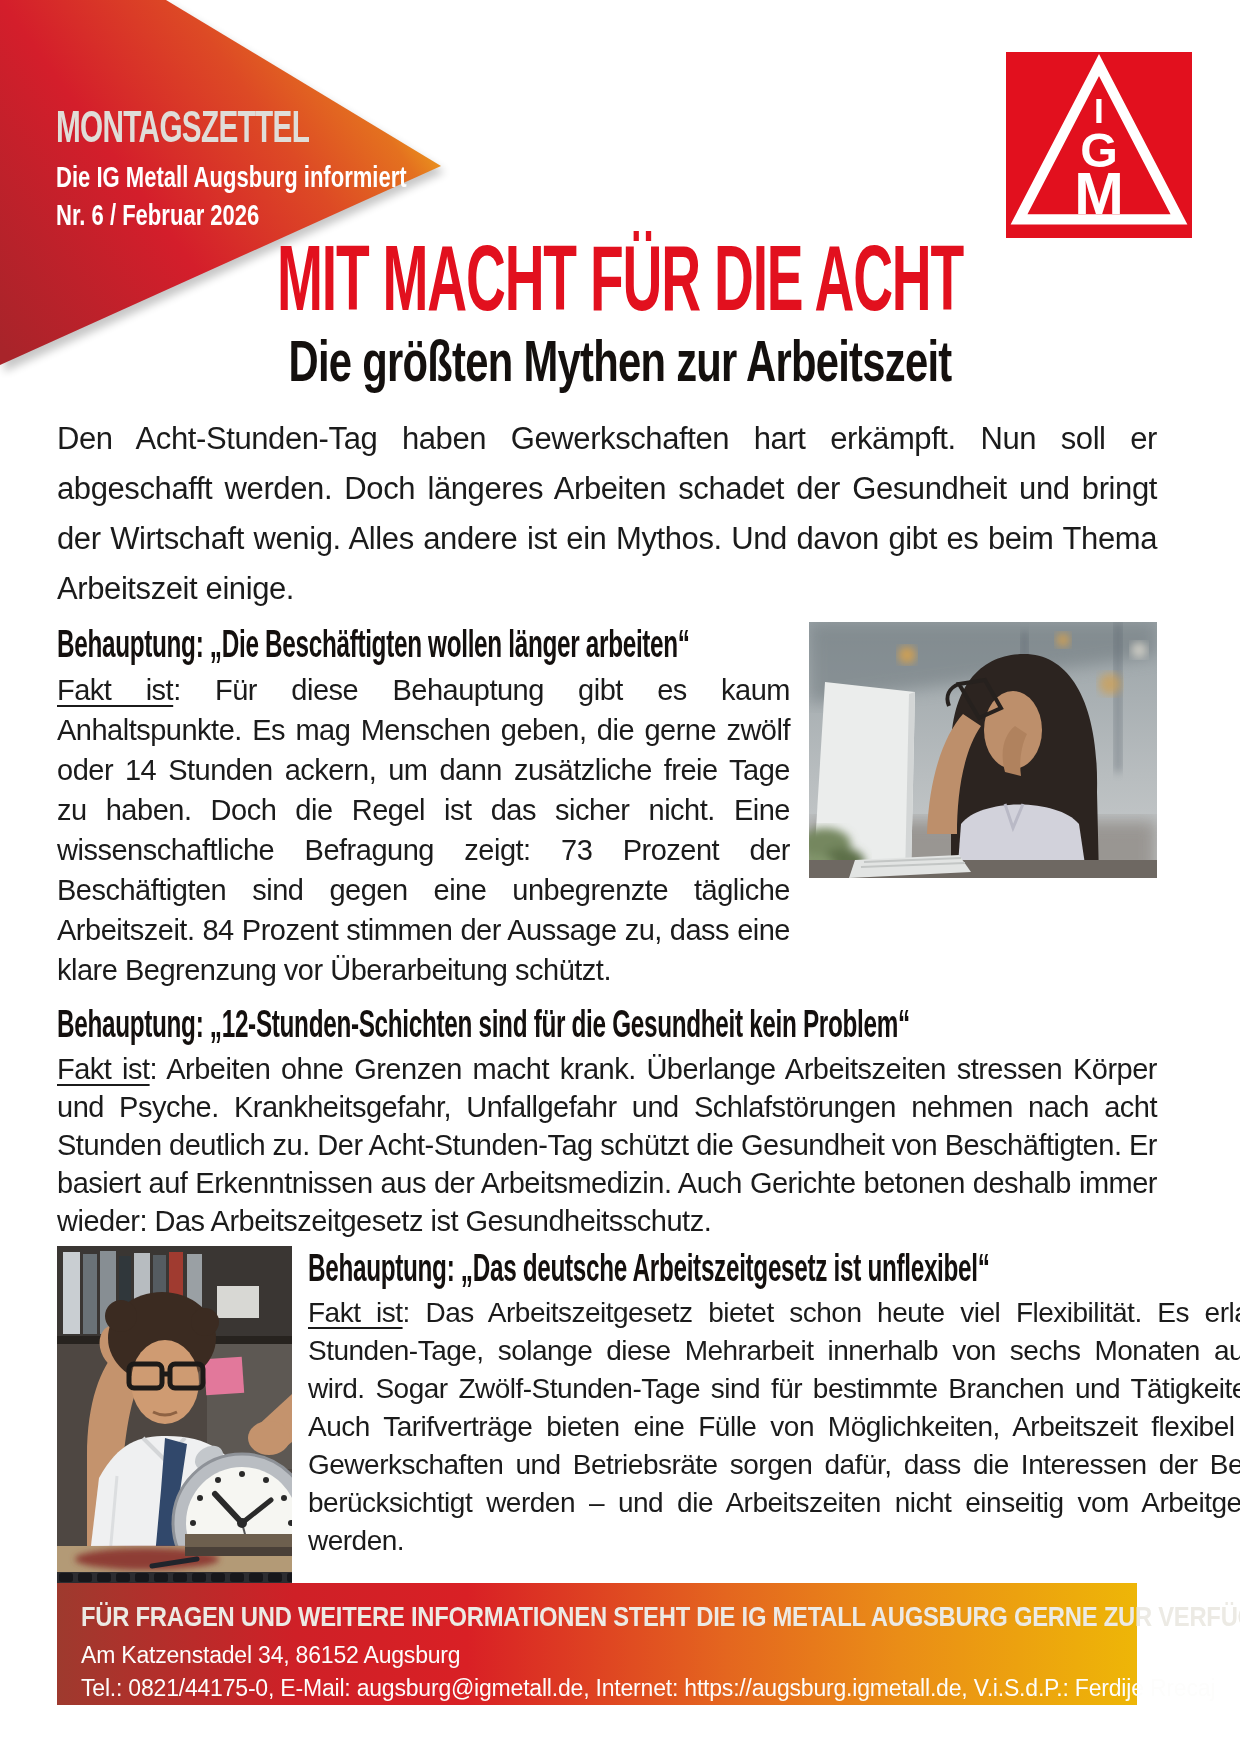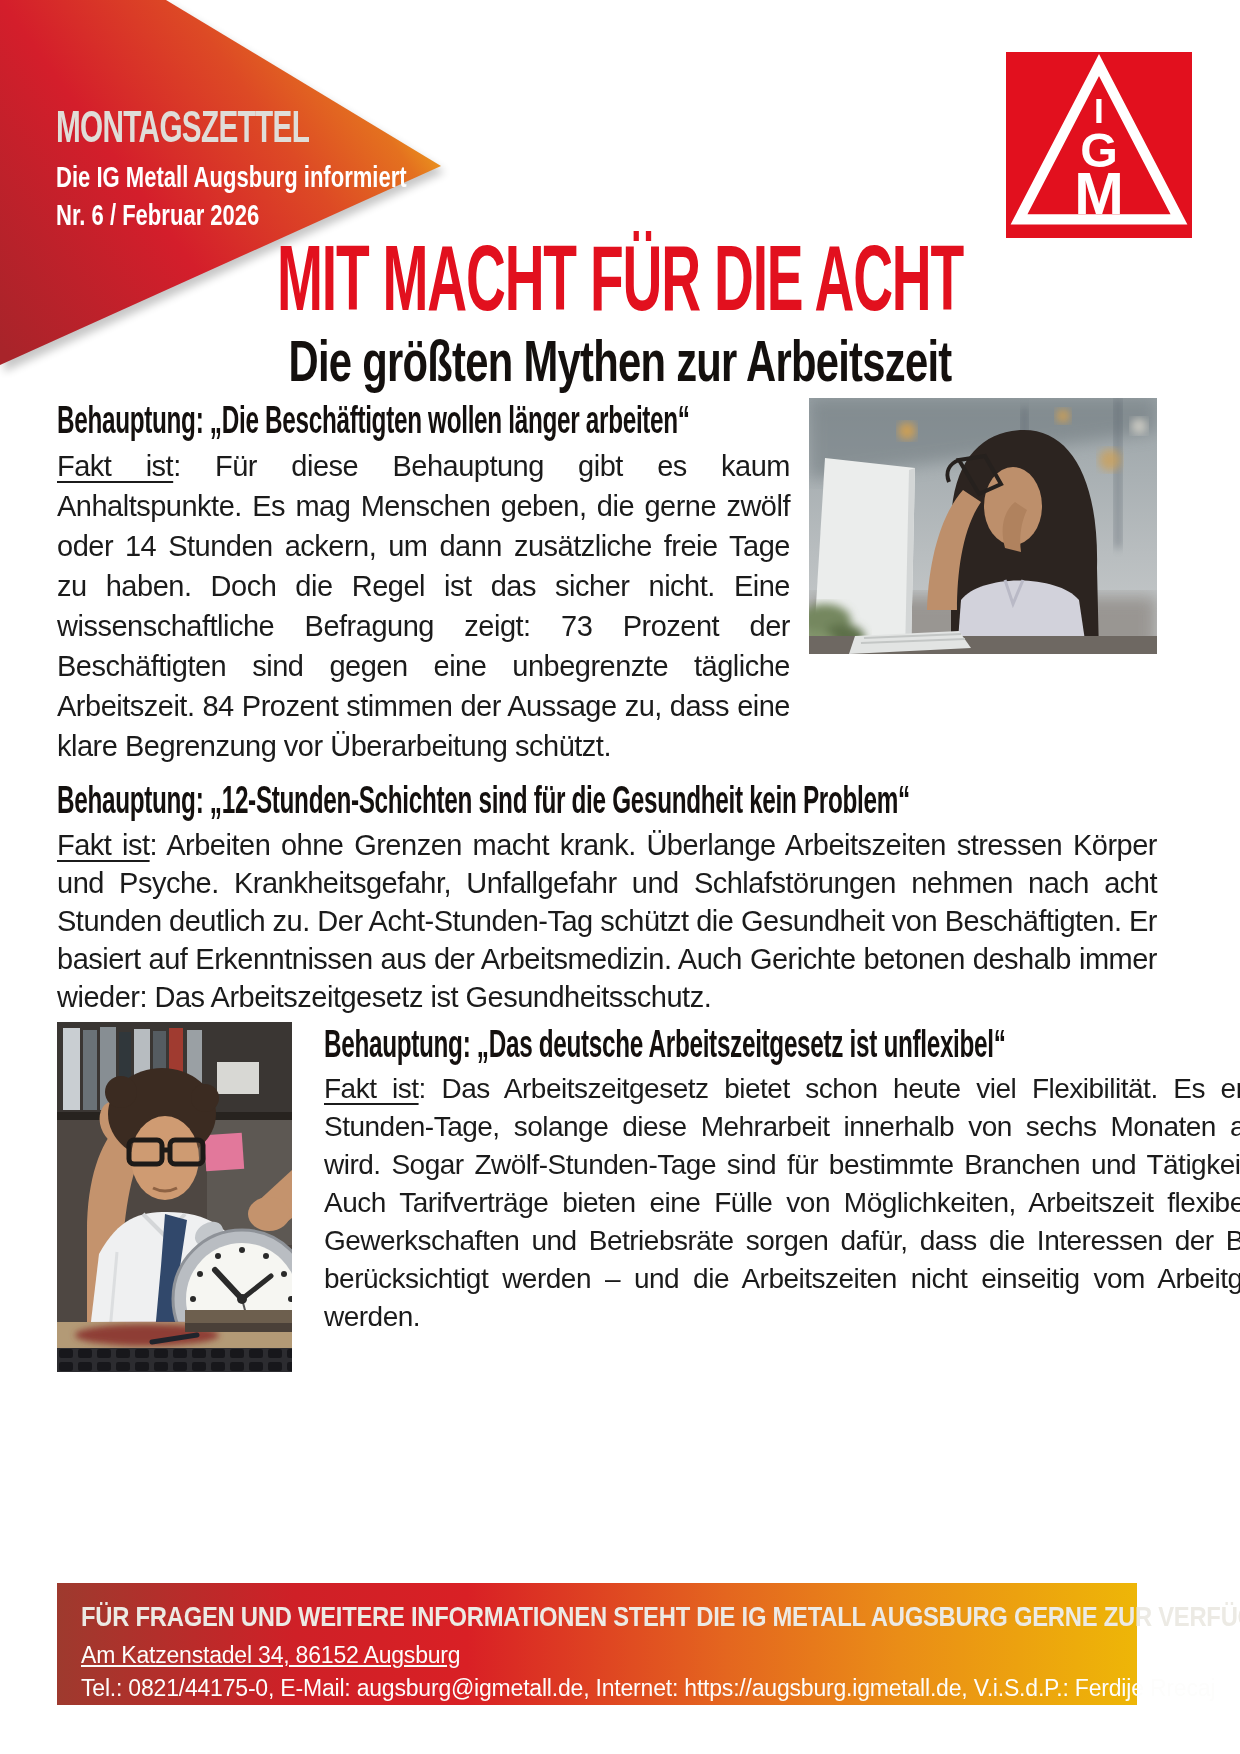--- a/index.html
+++ b/index.html
@@ -44,21 +44,21 @@
   
   .intro{
     margin:24px 83px 0 57px;
     font-size:31px;line-height:50px;letter-spacing:-.4px;
     text-align:justify;
   }
   .section{margin:0 83px 0 57px;}
   .sec1{margin-top:8px;display:flex;gap:19px;align-items:flex-start;}
   .sec1 .txtcol{flex:1 1 auto;min-width:0;}
   .sec2{margin-top:12px;}
-  .sec3{margin-top:6px;display:flex;gap:32px;align-items:flex-start;}
+  .sec3{margin-top:6px;display:flex;gap:16px;align-items:flex-start;}
   h3.myth{
     margin:0 0 4px;
     font-size:38px;font-weight:900;line-height:44px;letter-spacing:-.5px;
     color:#14100e;
     transform:scaleX(.64);transform-origin:left center;white-space:nowrap;
   }
   .body-p{
     margin:0;font-size:29px;line-height:40px;letter-spacing:-.5px;
     text-align:justify;
   }
@@ -81,21 +81,21 @@
   }
   .footer-heading{
     margin:0;font-size:28px;font-weight:900;line-height:34px;letter-spacing:-.3px;
     color:#eceae4;
     transform:scaleX(.85);transform-origin:left center;white-space:nowrap;
   }
   .footer-line{
     margin:0;font-size:23px;line-height:33px;letter-spacing:-.2px;color:#fdfdfc;
     white-space:nowrap;
   }
-  .footer-line.first{margin-top:5px;text-decoration:underline;}
+  .footer-line.first{margin-top:5px;}
 </style>
 </head>
 <body>
 
 <div class="page">
 
   <div class="arrow-wrap">
     <svg viewBox="0 0 470 390" xmlns="http://www.w3.org/2000/svg">
       <defs>
         <linearGradient id="arrowGrad" x1="0" y1="0.95" x2="1" y2="0.35">
@@ -126,20 +126,21 @@
       <path d="M50 7 L93 90 L7 90 Z" fill="none" stroke="#ffffff" stroke-width="5.5"></path>
       <text x="50" y="38" text-anchor="middle" fill="#ffffff" font-family="Liberation Sans, sans-serif" font-weight="bold" font-size="19">I</text>
       <text x="50" y="62" text-anchor="middle" fill="#ffffff" font-family="Liberation Sans, sans-serif" font-weight="bold" font-size="26">G</text>
       <text x="50" y="87" text-anchor="middle" fill="#ffffff" font-family="Liberation Sans, sans-serif" font-weight="bold" font-size="32">M</text>
     </svg>
   </div>
 
   <h1 class="title">MIT MACHT FÜR DIE ACHT</h1>
   <h2 class="subtitle">Die größten Mythen zur Arbeitszeit</h2>
 
+  <p class="intro">Den Acht-Stunden-Tag haben Gewerkschaften hart erkämpft. Nun soll er abgeschafft werden. Doch längeres Arbeiten schadet der Gesundheit und bringt der Wirtschaft wenig. Alles andere ist ein Mythos. Und davon gibt es beim Thema Arbeitszeit einige.</p>
 
   <div class="section sec1">
     <div class="txtcol">
       <h3 class="myth">Behauptung: „Die Beschäftigten wollen länger arbeiten“</h3>
       <p class="body-p"><span class="fakt">Fakt ist</span><span>: Für diese Behauptung gibt es kaum Anhaltspunkte. Es mag Menschen geben, die gerne zwölf oder 14 Stunden ackern, um dann zusätzliche freie Tage zu haben. Doch die Regel ist das sicher nicht. Eine wissenschaftliche Befragung zeigt: 73 Prozent der Beschäftigten sind gegen eine unbegrenzte tägliche Arbeitszeit. 84 Prozent stimmen der Aussage zu, dass eine klare Begrenzung vor Überarbeitung schützt.</span></p>
     </div>
     <figure class="photo photo1">
       <svg viewBox="0 0 348 256" preserveAspectRatio="none" xmlns="http://www.w3.org/2000/svg">
         <defs>
           <linearGradient id="p1bg" x1="0" y1="0" x2="0" y2="1">

